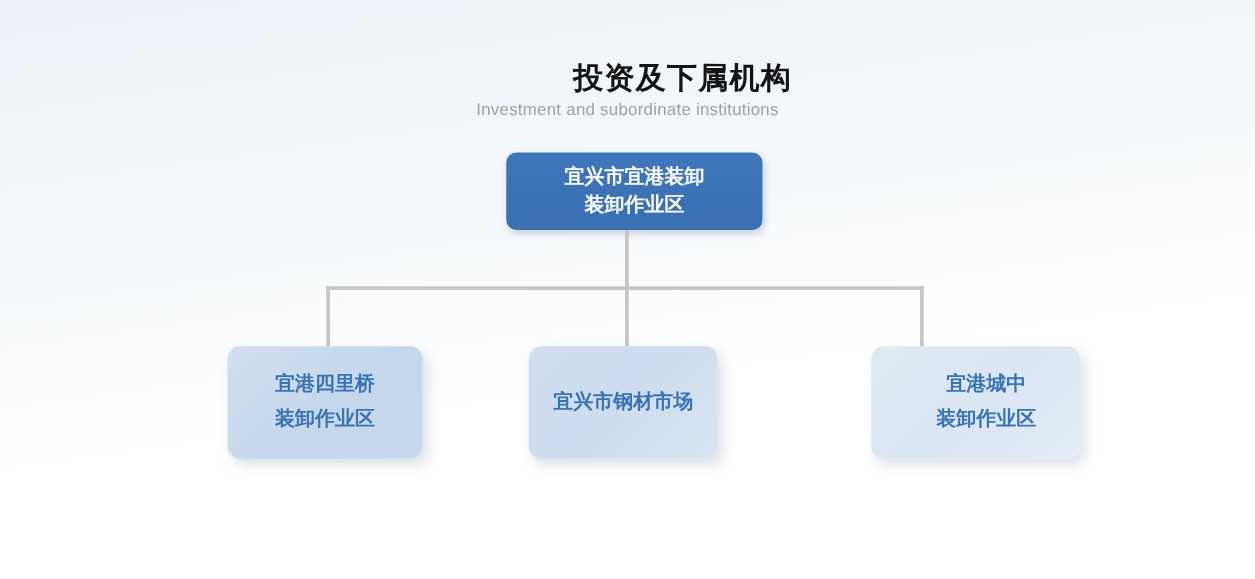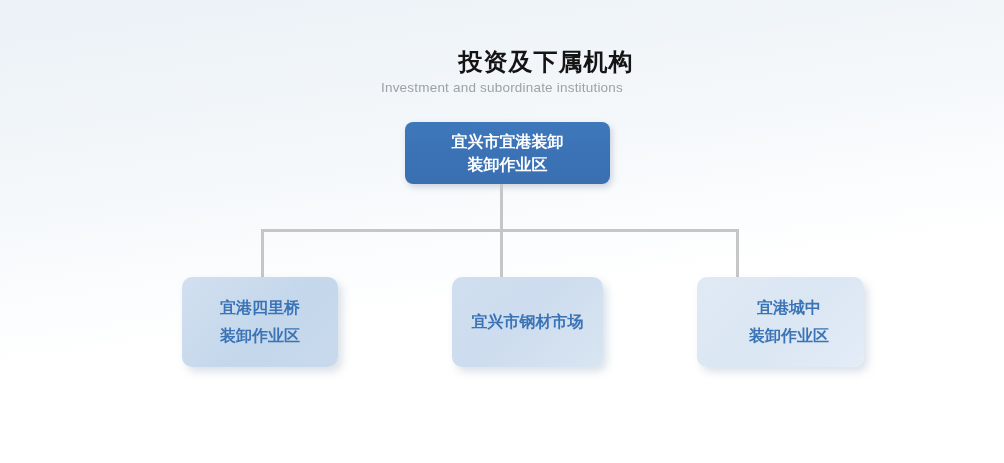--- a/index.html
+++ b/index.html
@@ -68,21 +68,20 @@
   }
   .node-child-1 {
     left: 182px;
     width: 156px;
     background: linear-gradient(135deg, #d2e0f0 0%, #c4d7eb 55%, #c8d9ec 100%);
   }
   .node-child-2 {
     left: 423px;
     width: 151px;
     background: linear-gradient(135deg, #d0dfef 0%, #cddcee 45%, #d8e5f2 100%);
-    margin-left: 29px;
   }
   .node-child-3 {
     left: 697px;
     width: 150px;
     background: linear-gradient(135deg, #e0eaf5 0%, #dae6f2 50%, #e3ecf7 100%);
     padding-left: 17px;
   }
   .connector {
     position: absolute;
     background: #c6c6c6;

